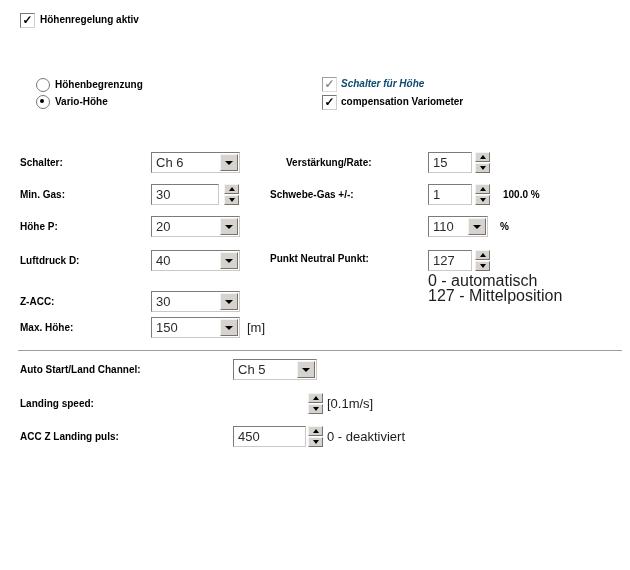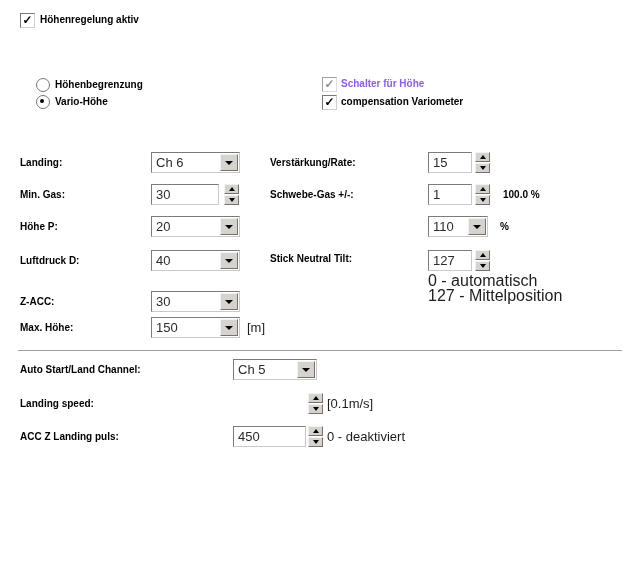--- a/index.html
+++ b/index.html
@@ -7,21 +7,21 @@
     width:630px;height:570px;
     background:#ffffff;
     font-family:"Liberation Sans", sans-serif;
     position:relative;
     overflow:hidden;
   }
   .screen{position:absolute;left:0;top:0;width:630px;height:570px;background:#fff;}
   .lbl{position:absolute;font-size:10px;font-weight:bold;color:#000;white-space:nowrap;line-height:15px;}
   .txt{position:absolute;font-size:13px;font-weight:normal;color:#1d1d1d;white-space:nowrap;line-height:15px;}
   .note{position:absolute;font-size:16px;font-weight:normal;color:#1d1d1d;white-space:nowrap;line-height:15px;}
-  .gray{color:#8b5cf6;}
+  .gray{color:#0c4a6e;font-style:italic;}
   
   .cb{position:absolute;width:13px;height:13px;background:#fff;
       border:1px solid;border-color:#777 #cfcfcf #cfcfcf #777;
       text-align:center;}
   .cb .check{display:block;font-size:12px;line-height:12px;font-weight:bold;color:#000;margin-top:0px;}
   .cb.disabled{border-color:#9f9f9f #dcdcdc #dcdcdc #9f9f9f;}
   .cb.disabled .check{color:#8e8e8e;}
   
   .radio{position:absolute;width:12px;height:12px;border-radius:50%;background:#fff;
          border:1px solid #777;}
@@ -67,21 +67,21 @@
 
   <div class="cb disabled" style="left:322px;top:77px">
     <span class="check">✓</span>
   </div>
   <div class="lbl gray" style="left:341px;top:76px">Schalter für Höhe</div>
   <div class="cb" style="left:322px;top:95px">
     <span class="check">✓</span>
   </div>
   <div class="lbl" style="left:341px;top:94px">compensation Variometer</div>
 
-  <div class="lbl" style="left:20px;top:155px">Landing:</div>
+  <div class="lbl" style="left:20px;top:155px">Schalter:</div>
   <div class="field" style="left:151px;top:152px;width:87px">
     <span class="val">Ch 6</span>
     <span class="dd-btn">
         <span class="tri-down"></span>
       </span>
   </div>
 
   <div class="lbl" style="left:20px;top:187px">Min. Gas:</div>
   <div class="field" style="left:151px;top:184px;width:66px">
     <span class="val">30</span>
@@ -121,21 +121,21 @@
 
   <div class="lbl" style="left:20px;top:320px">Max. Höhe:</div>
   <div class="field" style="left:151px;top:317px;width:87px">
     <span class="val">150</span>
     <span class="dd-btn">
         <span class="tri-down"></span>
       </span>
   </div>
   <div class="txt" style="left:247px;top:320px">[m]</div>
 
-  <div class="lbl" style="left:270px;top:155px">Verstärkung/Rate:</div>
+  <div class="lbl" style="left:286px;top:155px">Verstärkung/Rate:</div>
   <div class="field" style="left:428px;top:152px;width:42px">
     <span class="val">15</span>
   </div>
   <div class="spin-btns" style="left:475px;top:152px">
     <span class="sbtn up">
         <span class="tri-up-s"></span>
       </span>
     <span class="sbtn down">
         <span class="tri-down-s"></span>
       </span>
@@ -156,21 +156,21 @@
   <div class="lbl" style="left:503px;top:187px">100.0 %</div>
 
   <div class="field" style="left:428px;top:216px;width:58px">
     <span class="val">110</span>
     <span class="dd-btn">
         <span class="tri-down"></span>
       </span>
   </div>
   <div class="lbl" style="left:500px;top:219px">%</div>
 
-  <div class="lbl" style="left:270px;top:251px;width:100px;white-space:normal">Stick Neutral Tilt:</div>
+  <div class="lbl" style="left:270px;top:251px;width:100px;white-space:normal">Punkt Neutral Punkt:</div>
   <div class="field" style="left:428px;top:250px;width:42px">
     <span class="val">127</span>
   </div>
   <div class="spin-btns" style="left:475px;top:250px">
     <span class="sbtn up">
         <span class="tri-up-s"></span>
       </span>
     <span class="sbtn down">
         <span class="tri-down-s"></span>
       </span>

